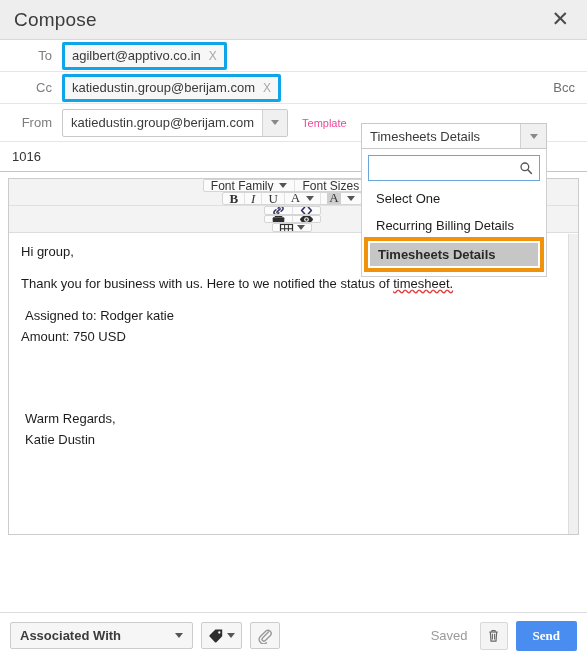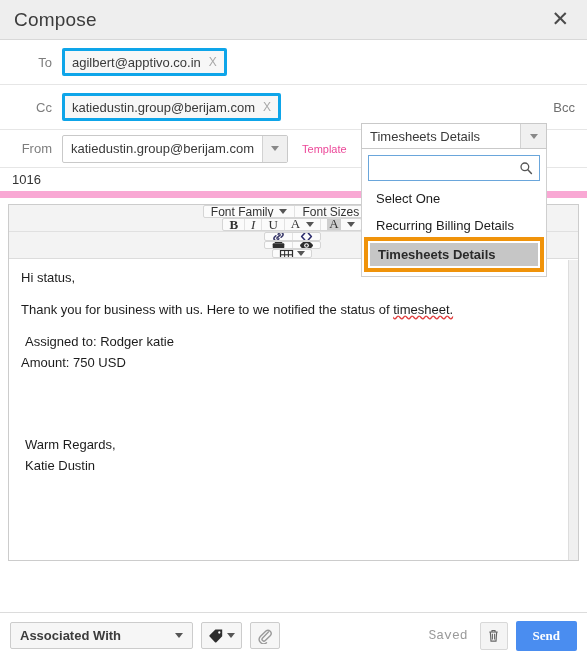--- a/index.html
+++ b/index.html
@@ -37,21 +37,21 @@
     font-size: 21px;
     line-height: 1;
     color: #4a4a4a;
     cursor: pointer;
     font-family: "DejaVu Sans", sans-serif;
     padding: 2px 4px;
   }
 
   
   .field-row {
-    height: 45px;
+    height: 32px;
     border-bottom: 1px solid #e6e6e6;
     display: flex;
     align-items: center;
     box-sizing: border-box;
     background: #ffffff;
     position: relative;
   }
   .field-label {
     width: 62px;
     text-align: right;
@@ -133,21 +133,21 @@
     color: #ec4899;
     font-size: 11px;
   }
 
   
   .subject-row {
     height: 30px;
     display: flex;
     align-items: center;
     padding-left: 12px;
-    border-bottom: 7px solid #f9a8d4;
+    border-bottom: 1px solid #f9a8d4;
     box-sizing: border-box;
     background: #ffffff;
   }
   .subject-row .subj {
     font-size: 13px;
     color: #333333;
   }
 
   
   .editor-wrap {
@@ -376,21 +376,20 @@
     cursor: pointer;
     margin-right: 8px;
     box-sizing: border-box;
     padding: 0 6px;
   }
   .saved-text {
     margin-left: auto;
     color: #9a9a9a;
     font-size: 13px;
     margin-right: 12px;
-    font-family: Liberation Mono, monospace;
   }
   .trash-btn {
     display: flex;
     align-items: center;
     justify-content: center;
     width: 28px;
     height: 28px;
     border: 1px solid #d8d8d8;
     background: #f4f4f4;
     border-radius: 2px;
@@ -531,21 +530,21 @@
           <line x1="6" y1="5.4" x2="6" y2="13.4" stroke="#2d2d2d" stroke-width="1.1"></line>
           <line x1="10" y1="5.4" x2="10" y2="13.4" stroke="#2d2d2d" stroke-width="1.1"></line>
           <line x1="1.6" y1="9.4" x2="14.4" y2="9.4" stroke="#2d2d2d" stroke-width="1.1"></line>
         </svg>
         <span class="tb-caret tight"></span>
       </div>
     </div>
   </div>
 
   <div class="body-area">
-    <p>Hi status,</p>
+    <p>Hi group,</p>
     <p>
       <span>Thank you for business with us. Here to we notified the status of </span><span class="spell">timesheet.</span>
     </p>
     <p class="tight"> Assigned to: Rodger katie</p>
     <p>Amount: 750 USD</p>
     <div class="blank-gap"></div>
     <p class="tight">Warm Regards,</p>
     <p class="tight">Katie  Dustin</p>
   </div>
 

